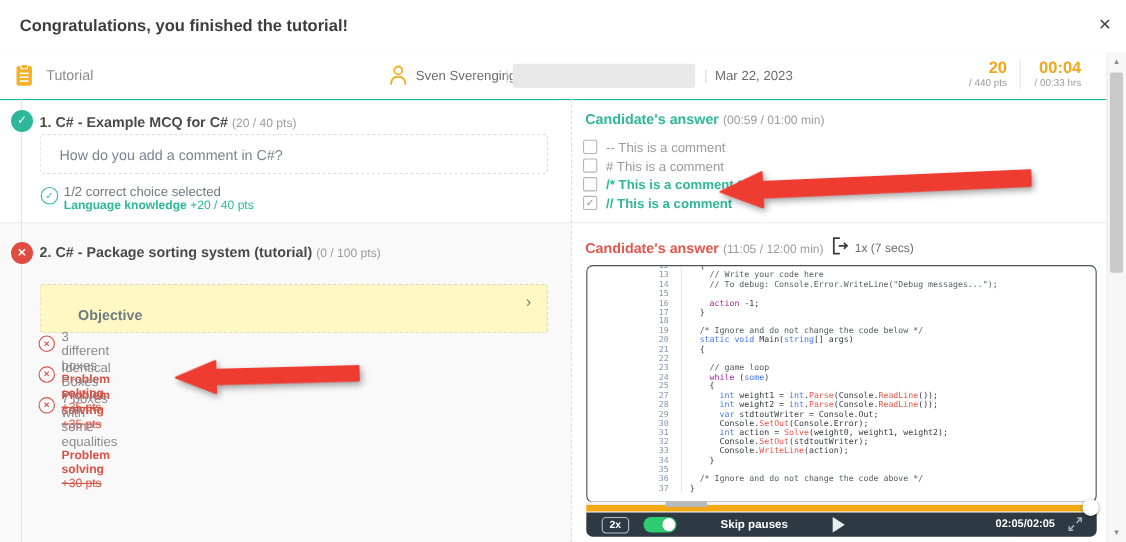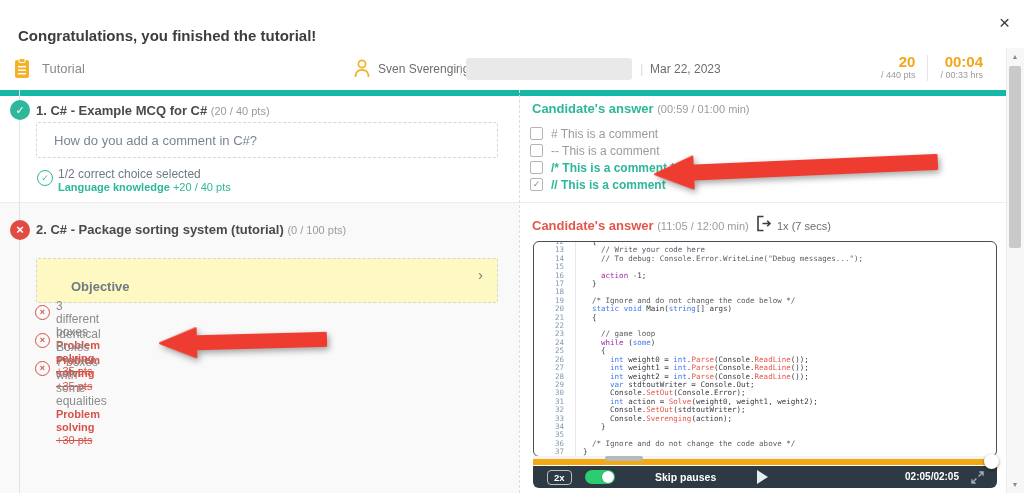--- a/index.html
+++ b/index.html
@@ -1,23 +1,23 @@
 <!DOCTYPE html>
 <html style="--green: #2eb79a; --red-circle: #e14b41; --red-text: #d65348; --red-head: #e2574c; --amber: #f2a71b; --gold: #f2a913; --player-bg: #2d3943; --toggle: #2ecc71;"><head>
 <meta charset="utf-8">
 <style>
   html,body{margin:0;padding:0;background:#fff;}
   #stage{position:relative;width:1024px;height:493px;background:#fff;overflow:hidden;
          font-family:"Liberation Sans","DejaVu Sans",sans-serif;color:#4a4a4a;}
   
   #modal-header{position:absolute;left:0;top:0;right:0;height:48px;border-bottom:1px solid #ececec;background:#fff;}
-  #modal-title{position:absolute;left:18px;top:15px;font-size:15px;font-weight:bold;color:#3d3d3d;margin-top:12px;}
+  #modal-title{position:absolute;left:18px;top:15px;font-size:15px;font-weight:bold;color:#3d3d3d;}
   #close-btn{position:absolute;right:14px;top:13px;font-size:19px;color:#3c3c3c;line-height:20px;cursor:pointer;}
   
-  #info-bar{position:absolute;left:0;top:48px;right:17px;height:42px;border-bottom:6px solid #14b8a6;background:#fff;padding-left:28px;}
+  #info-bar{position:absolute;left:0;top:48px;right:17px;height:42px;border-bottom:1px solid #14b8a6;background:#fff;padding-left:28px;}
   .vdiv{color:#ddd;font-size:13px;}
   #tutorial-label{position:absolute;left:42px;top:13px;font-size:13px;color:#8b8b8b;}
   #clipboard{position:absolute;left:14px;top:10px;}
   #person{position:absolute;left:353px;top:10px;}
   #candidate-name{position:absolute;left:378px;top:14px;font-size:12px;color:#6d6d6d;}
   #nm-div1{position:absolute;left:459px;top:13px;}
   #blur-box{position:absolute;left:466px;top:10px;width:166px;height:22px;background:#e9e9e9;border-radius:3px;}
   #nm-div2{position:absolute;left:640px;top:13px;}
   #date-text{position:absolute;left:650px;top:14px;font-size:12px;color:#6d6d6d;}
   #stats{position:absolute;right:24px;top:6px;display:flex;align-items:center;gap:12px;}
@@ -72,21 +72,21 @@
            color:var(--red-text);font-size:9px;font-weight:bold;line-height:13px;text-align:center;}
   .tc-body{position:absolute;left:21px;top:0;}
   .tc-title{font-size:12px;color:#8b8b8b;line-height:13px;}
   .tc-skill{font-size:11px;color:var(--red-text);line-height:13px;}
   .tc-skill .sk{font-weight:bold;}
   .tc-skill .pts{text-decoration:line-through;}
   
   #q2-ans-head{left:532px;top:218px;color:var(--red-head);}
   #tab-icon{position:absolute;left:755px;top:215px;}
   #replay-info{position:absolute;left:777px;top:220px;font-size:11px;color:#6d6d6d;}
-  #code-panel{position:absolute;left:533px;top:241px;width:464px;height:216px;border:1.5px solid #4a4f55;border-radius:6px;background:#fff;box-sizing:border-box;overflow:hidden;}
+  #code-panel{position:absolute;left:533px;top:241px;width:464px;height:216px;border:1.5px solid #4a4f55;border-radius:6px;background:#fff;box-sizing:border-box;overflow:hidden;padding-left:44px;}
   #code-lines{margin-top:-4px;font-family:"DejaVu Sans Mono","Liberation Mono",monospace;font-size:7.5px;line-height:8.4px;}
   .cl{display:flex;white-space:pre;}
   .ln{width:30px;text-align:right;color:#8599ad;flex:none;}
   .lc{border-left:1px solid #e8e8e8;margin-left:11px;padding-left:7px;color:#383a42;}
   .tk-c{color:#575c63;}
   .tk-k1{color:#a626a4;}
   .tk-k2{color:#4078f2;}
   .tk-f{color:#e45649;}
   #hscroll-track{position:absolute;left:533px;top:456px;width:464px;height:3px;background:#f4f4f4;}
   #hscroll-thumb{position:absolute;left:605px;top:456px;width:38px;height:5px;background:#b6babd;border-radius:2px;z-index:3;}
@@ -178,25 +178,25 @@
     <span>+20 / 40 pts</span>
   </div>
 
   <div id="q1-ans-head" class="ans-head">
     <span>Candidate's answer</span>
     <span class="ans-time">(00:59 / 01:00 min)</span>
   </div>
   <div id="mcq-options">
       <div class="opt">
         <span class="cb"></span>
-        <span class="opt-label muted"># This is a comment</span>
+        <span class="opt-label muted">-- This is a comment</span>
       </div>
       <div class="opt">
         <span class="cb"></span>
-        <span class="opt-label muted">-- This is a comment</span>
+        <span class="opt-label muted"># This is a comment</span>
       </div>
       <div class="opt">
         <span class="cb"></span>
         <span class="opt-label correct">/* This is a comment */</span>
       </div>
       <div class="opt">
         <span class="cb">✓</span>
         <span class="opt-label correct">// This is a comment</span>
       </div>
     </div>
@@ -263,28 +263,27 @@
         <div class="cl"><span class="ln">16</span><span class="lc"><span class="tk-p">    </span><span class="tk-k1">action</span><span class="tk-p"> -1;</span></span></div>
         <div class="cl"><span class="ln">17</span><span class="lc"><span class="tk-p">  }</span></span></div>
         <div class="cl"><span class="ln">18</span><span class="lc">&nbsp;</span></div>
         <div class="cl"><span class="ln">19</span><span class="lc"><span class="tk-p">  </span><span class="tk-c">/* Ignore and do not change the code below */</span></span></div>
         <div class="cl"><span class="ln">20</span><span class="lc"><span class="tk-p">  </span><span class="tk-k2">static</span><span class="tk-p"> </span><span class="tk-k2">void</span><span class="tk-p"> Main(</span><span class="tk-k2">string</span><span class="tk-p">[] args)</span></span></div>
         <div class="cl"><span class="ln">21</span><span class="lc"><span class="tk-p">  {</span></span></div>
         <div class="cl"><span class="ln">22</span><span class="lc">&nbsp;</span></div>
         <div class="cl"><span class="ln">23</span><span class="lc"><span class="tk-p">    </span><span class="tk-c">// game loop</span></span></div>
         <div class="cl"><span class="ln">24</span><span class="lc"><span class="tk-p">    </span><span class="tk-k1">while</span><span class="tk-p"> (</span><span class="tk-k2">some</span><span class="tk-p">)</span></span></div>
         <div class="cl"><span class="ln">25</span><span class="lc"><span class="tk-p">    {</span></span></div>
-        <div class="cl"><span class="ln">26</span><span class="lc"><span class="tk-p">      </span><span class="tk-k2">int</span><span class="tk-p"> weight0 = </span><span class="tk-k2">int</span><span class="tk-p">.</span><span class="tk-f">Parse</span><span class="tk-p">(Console.</span><span class="tk-f">ReadLine</span><span class="tk-p">());</span></span></div>
         <div class="cl"><span class="ln">27</span><span class="lc"><span class="tk-p">      </span><span class="tk-k2">int</span><span class="tk-p"> weight1 = </span><span class="tk-k2">int</span><span class="tk-p">.</span><span class="tk-f">Parse</span><span class="tk-p">(Console.</span><span class="tk-f">ReadLine</span><span class="tk-p">());</span></span></div>
         <div class="cl"><span class="ln">28</span><span class="lc"><span class="tk-p">      </span><span class="tk-k2">int</span><span class="tk-p"> weight2 = </span><span class="tk-k2">int</span><span class="tk-p">.</span><span class="tk-f">Parse</span><span class="tk-p">(Console.</span><span class="tk-f">ReadLine</span><span class="tk-p">());</span></span></div>
         <div class="cl"><span class="ln">29</span><span class="lc"><span class="tk-p">      </span><span class="tk-k2">var</span><span class="tk-p"> stdtoutWriter = Console.Out;</span></span></div>
         <div class="cl"><span class="ln">30</span><span class="lc"><span class="tk-p">      Console.</span><span class="tk-f">SetOut</span><span class="tk-p">(Console.Error);</span></span></div>
         <div class="cl"><span class="ln">31</span><span class="lc"><span class="tk-p">      </span><span class="tk-k2">int</span><span class="tk-p"> action = </span><span class="tk-f">Solve</span><span class="tk-p">(weight0, weight1, weight2);</span></span></div>
         <div class="cl"><span class="ln">32</span><span class="lc"><span class="tk-p">      Console.</span><span class="tk-f">SetOut</span><span class="tk-p">(stdtoutWriter);</span></span></div>
-        <div class="cl"><span class="ln">33</span><span class="lc"><span class="tk-p">      Console.</span><span class="tk-f">Sverenging</span><span class="tk-p">(action);</span></span></div>
+        <div class="cl"><span class="ln">33</span><span class="lc"><span class="tk-p">      Console.</span><span class="tk-f">WriteLine</span><span class="tk-p">(action);</span></span></div>
         <div class="cl"><span class="ln">34</span><span class="lc"><span class="tk-p">    }</span></span></div>
         <div class="cl"><span class="ln">35</span><span class="lc">&nbsp;</span></div>
         <div class="cl"><span class="ln">36</span><span class="lc"><span class="tk-p">  </span><span class="tk-c">/* Ignore and do not change the code above */</span></span></div>
         <div class="cl"><span class="ln">37</span><span class="lc"><span class="tk-p">}</span></span></div>
       </div>
   </div>
   <div id="hscroll-track"></div>
   <div id="hscroll-thumb"></div>
   <div id="progress-bar"></div>
   <div id="progress-knob"></div>

